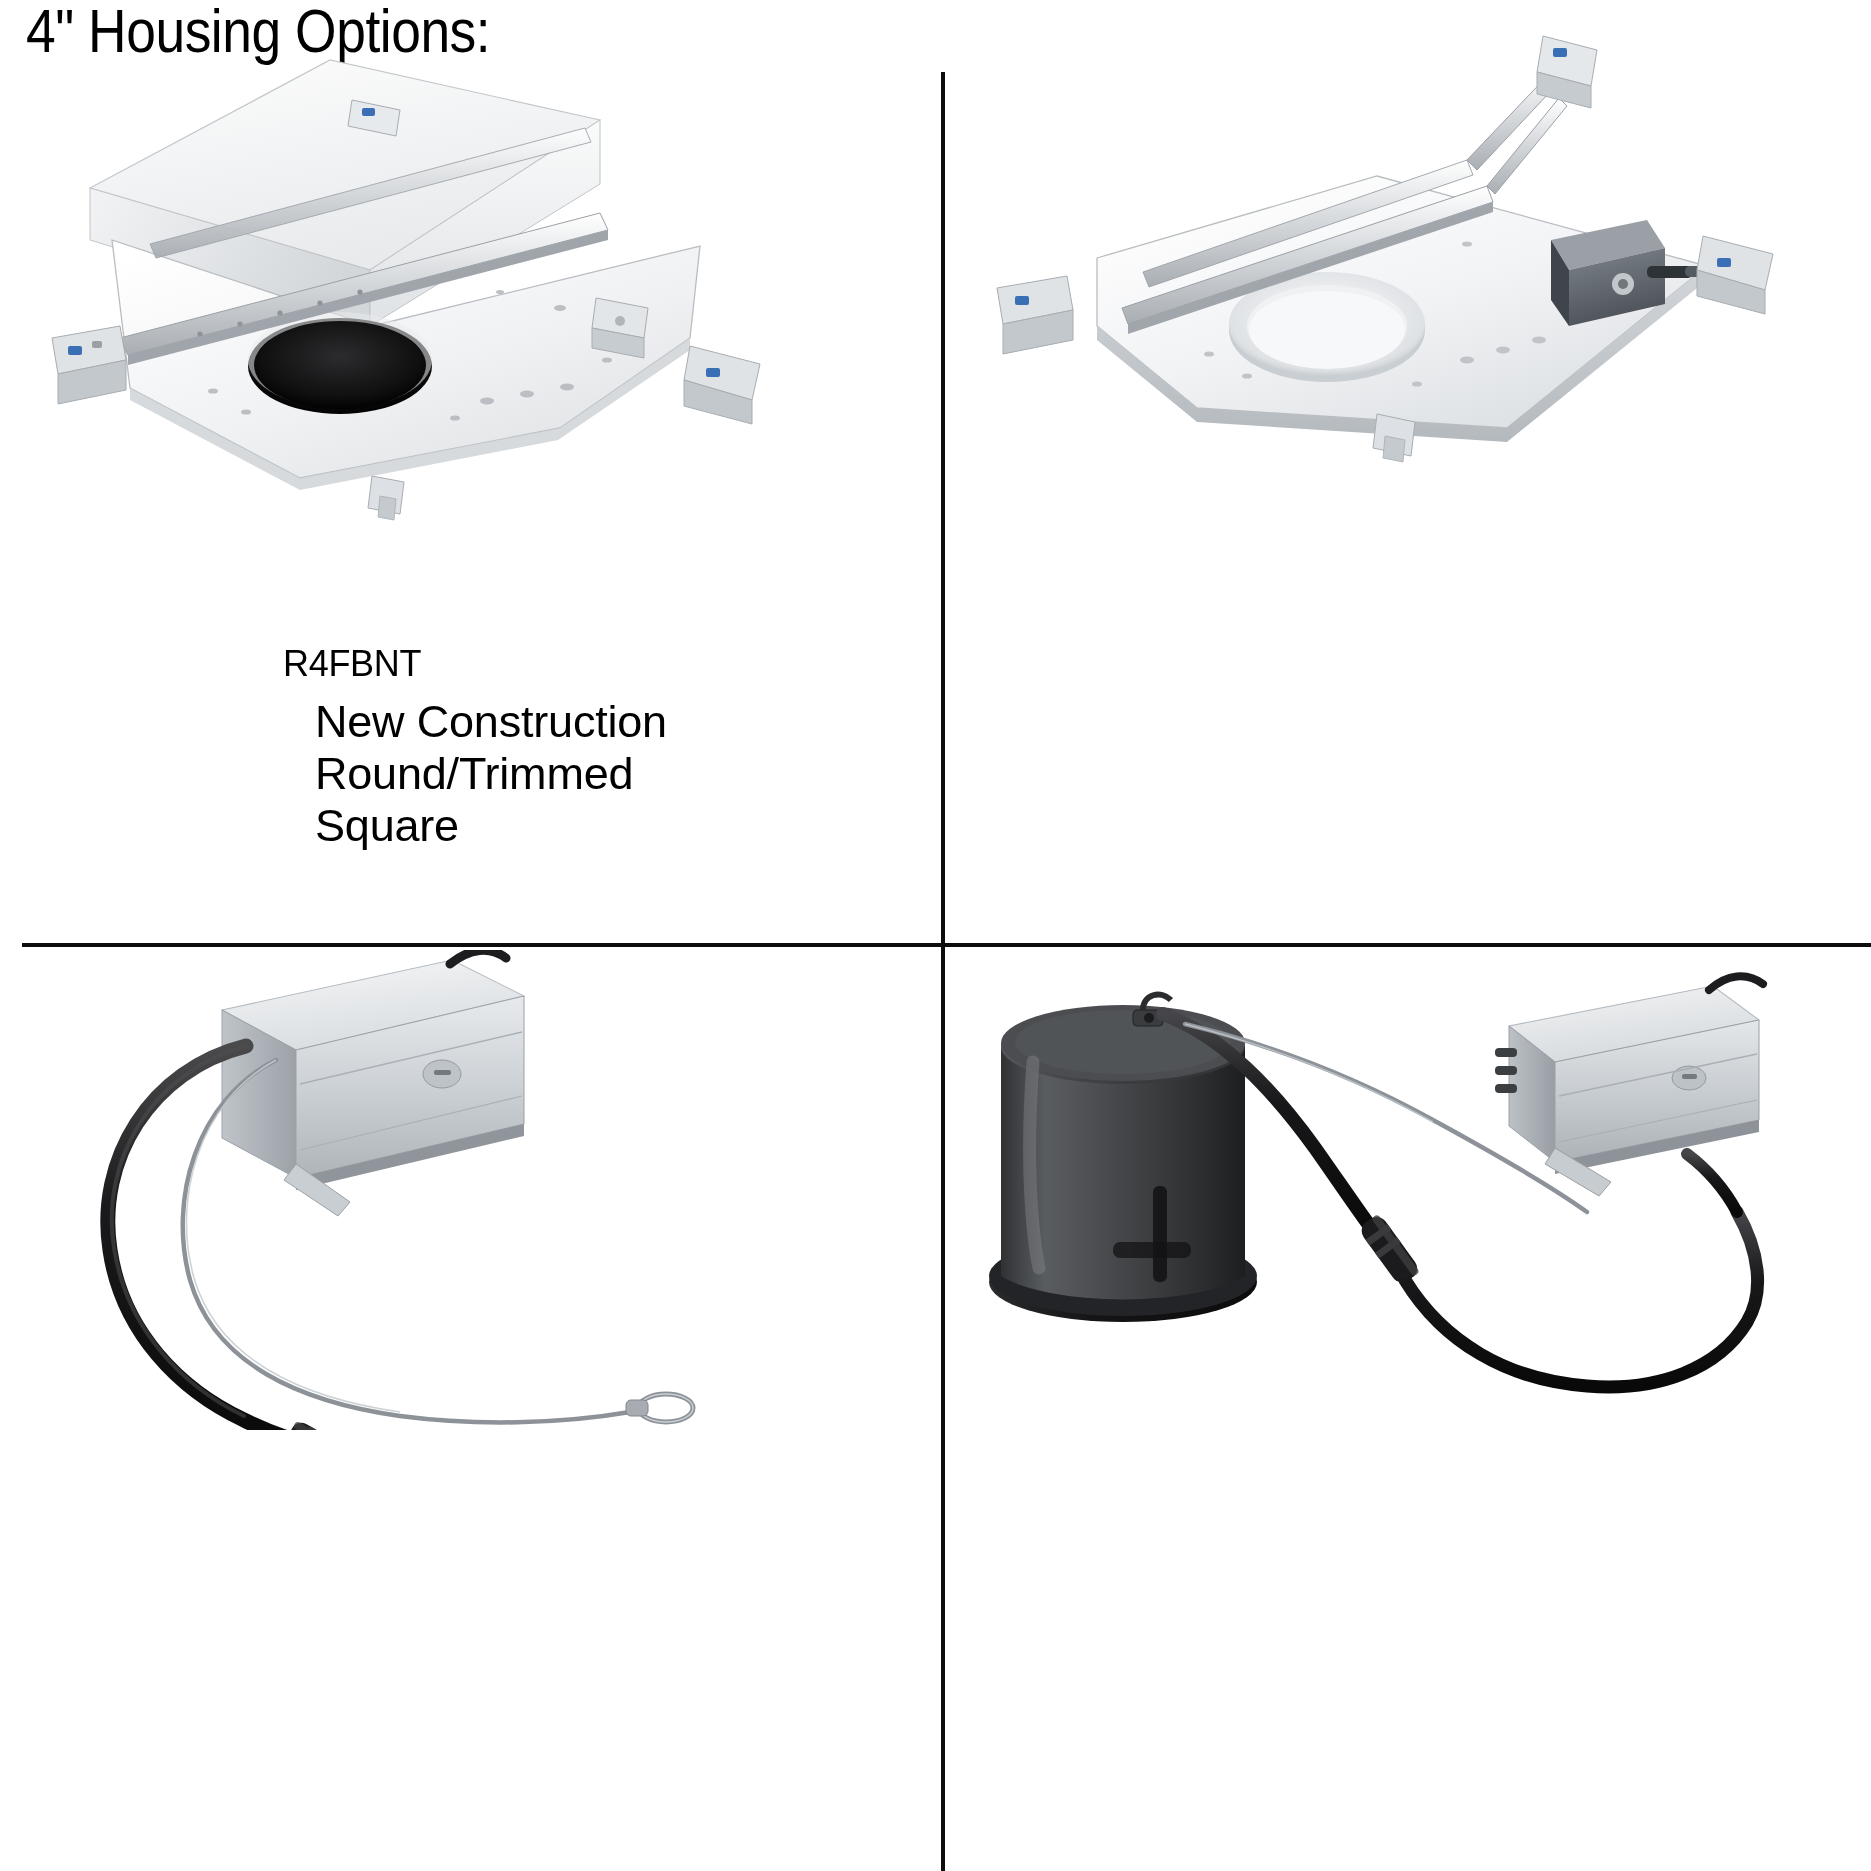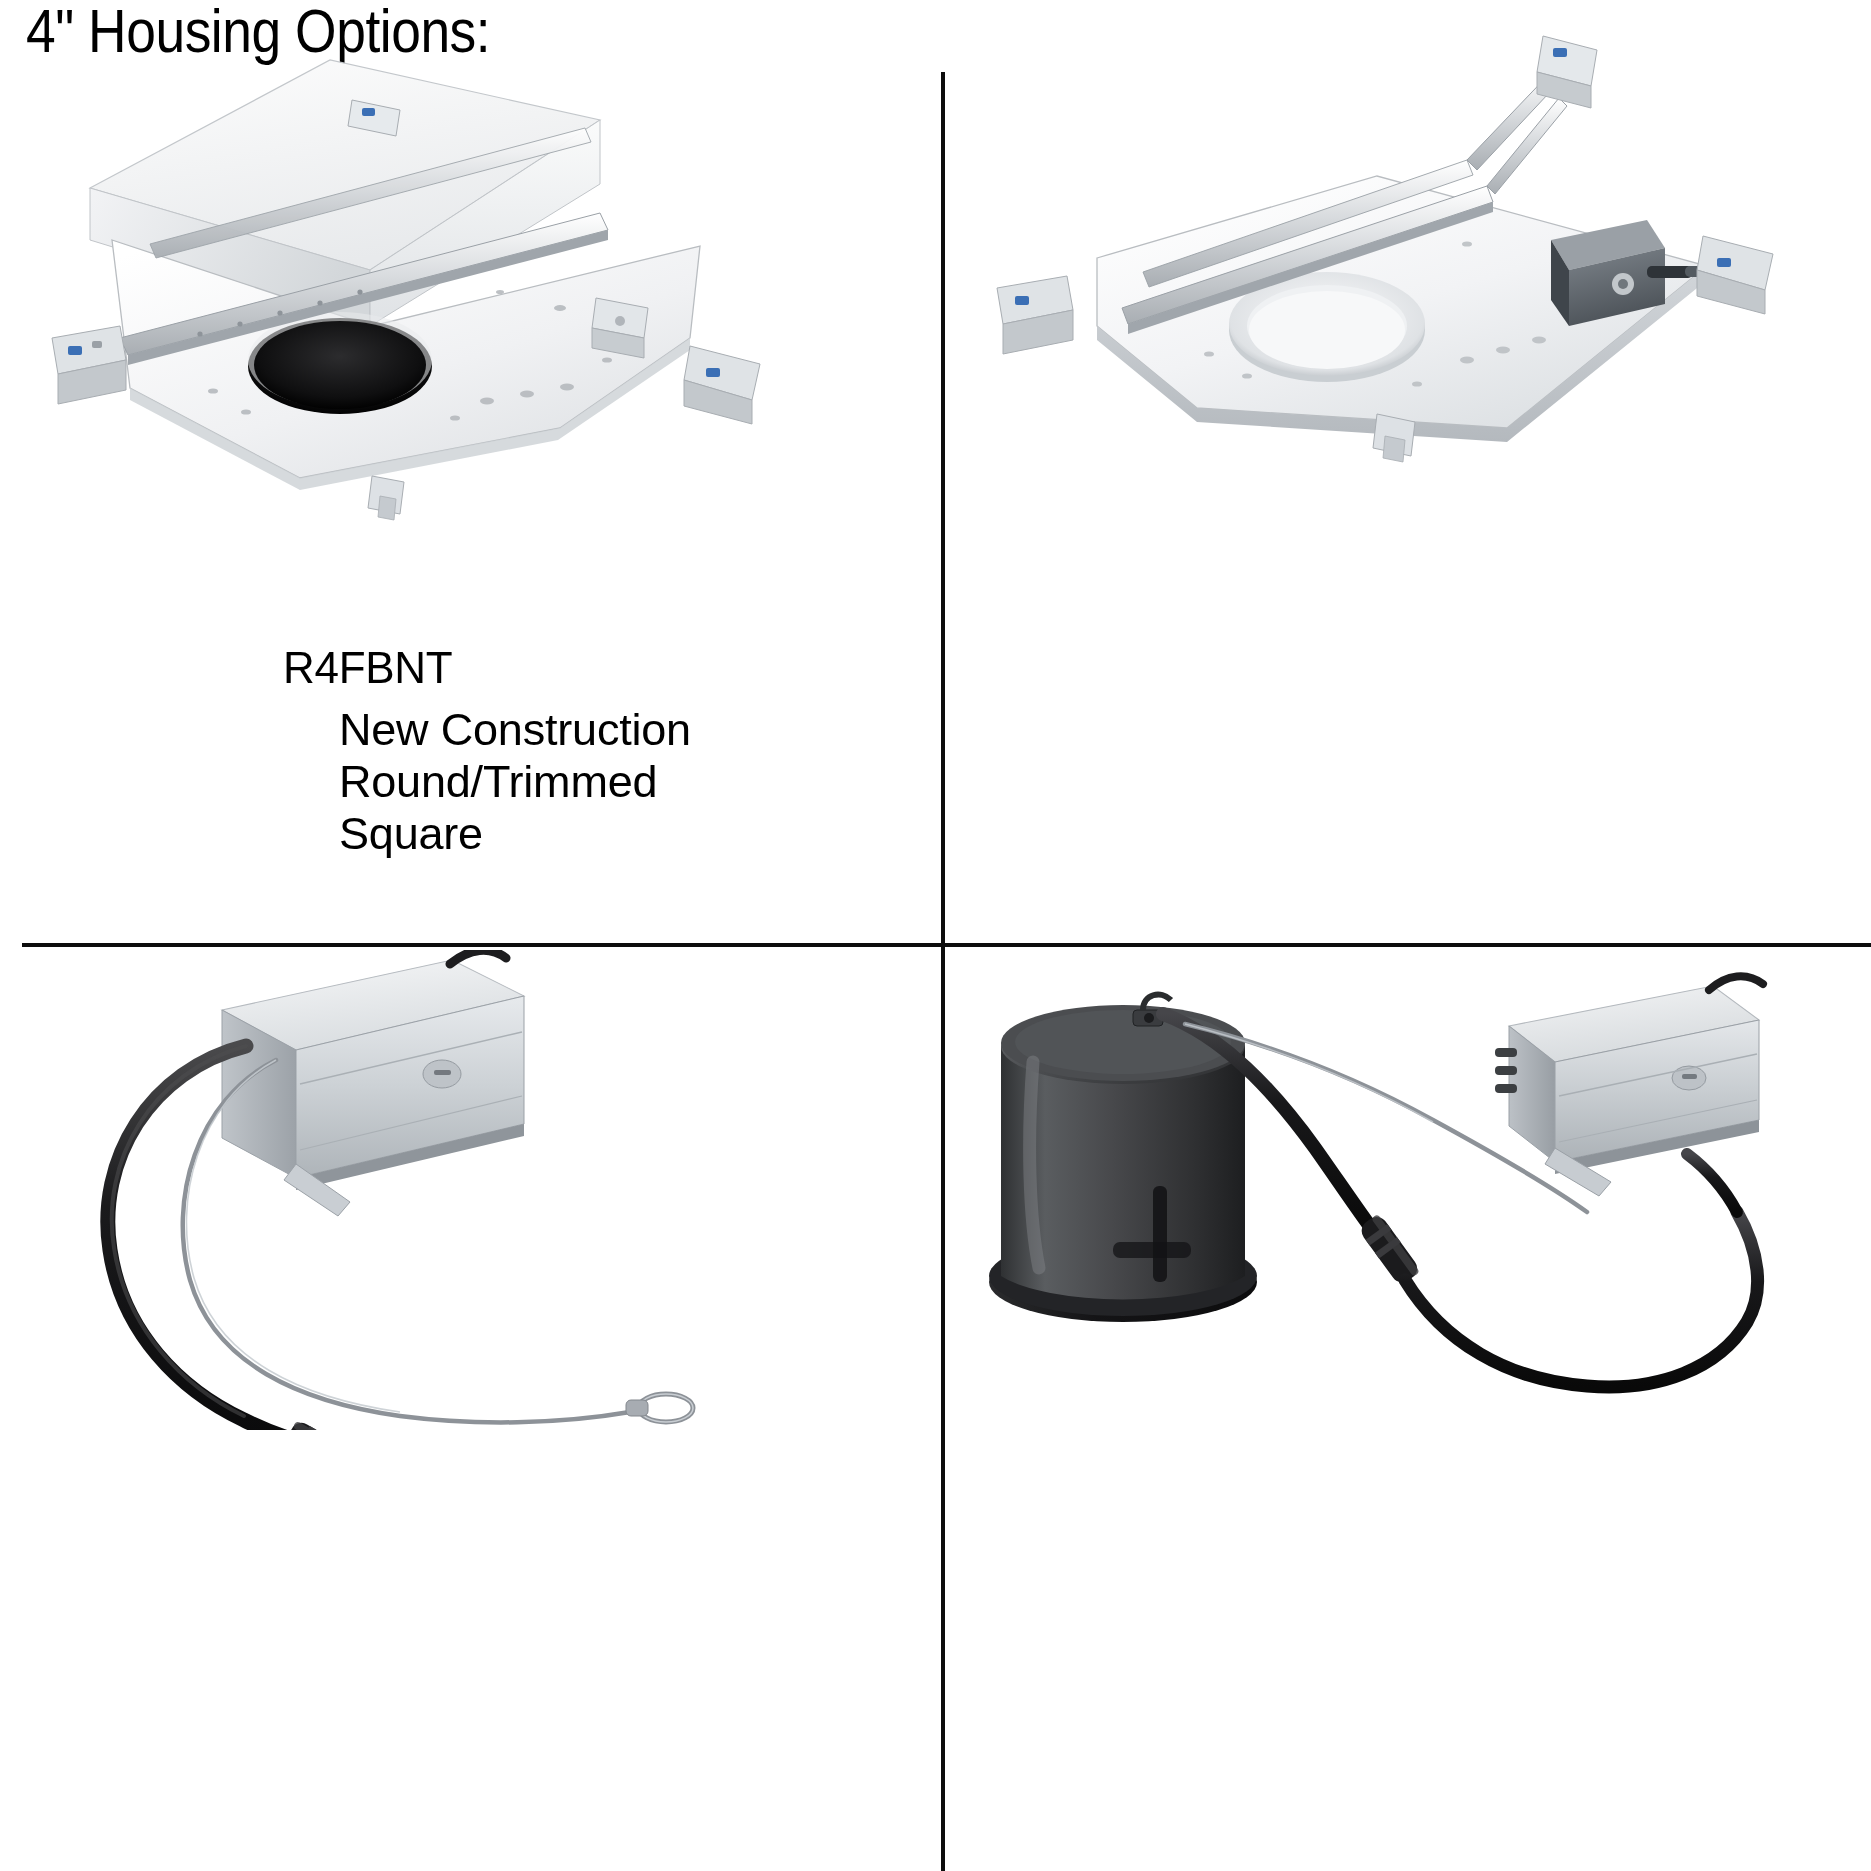--- a/index.html
+++ b/index.html
@@ -71,28 +71,28 @@
     width: 935px;
   }
 
   
   .label-block {
     position: absolute;
     font-family: "Liberation Sans", sans-serif;
     color: #000;
   }
   .model {
-    font-size: 44px;
+    font-size: 36px;
     line-height: 1.0;
     letter-spacing: -0.3px;
     white-space: nowrap;
   }
   .features {
     margin-top: 14px;
-    margin-left: 56px;
+    margin-left: 32px;
   }
   .feature {
     font-size: 45px;
     line-height: 1.16;
     letter-spacing: -0.2px;
     white-space: nowrap;
   }
 
   #label-tl { left: 283px; top: 638px; }
 

